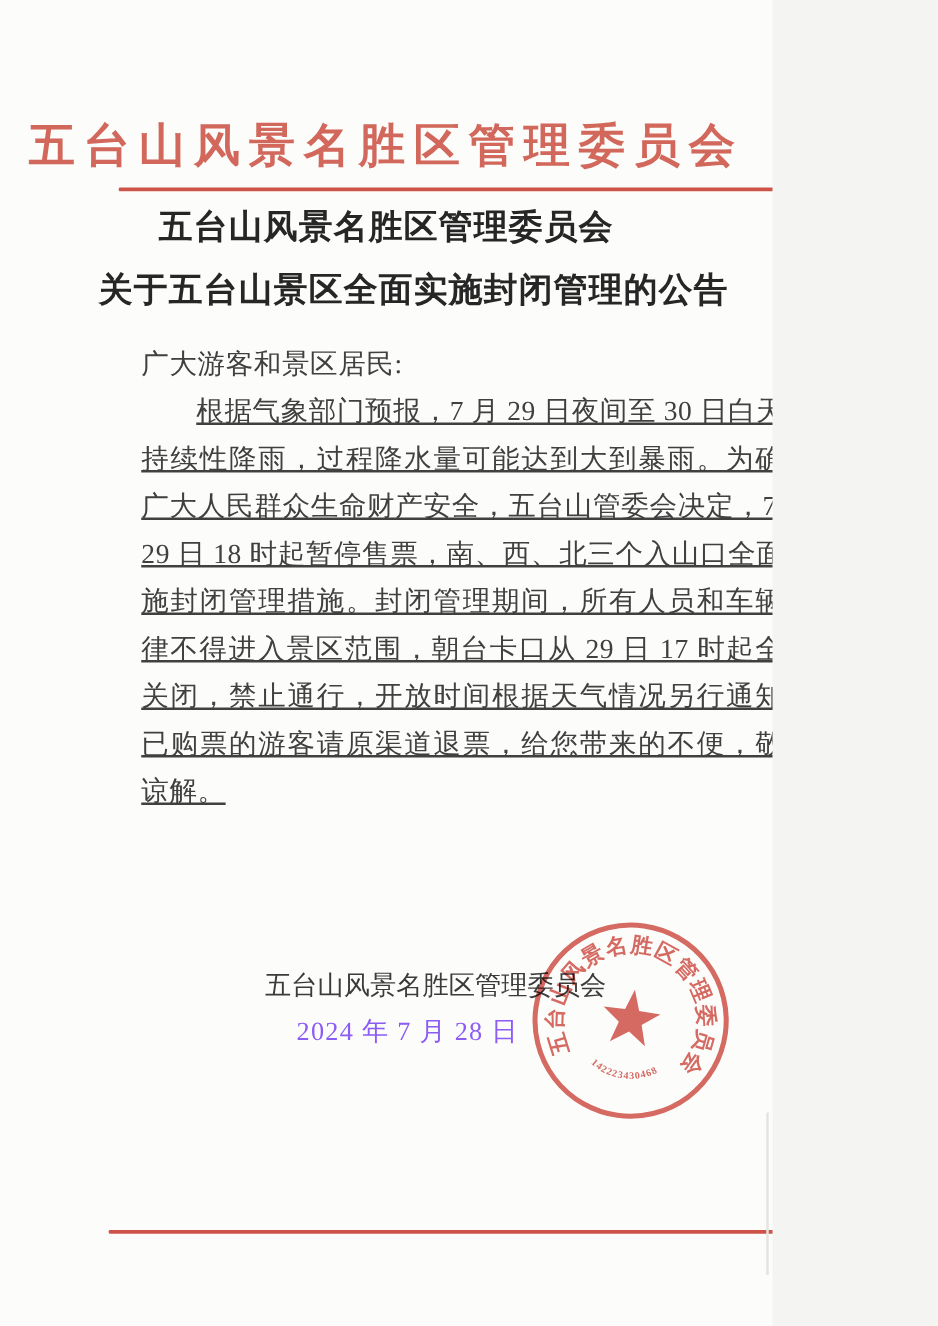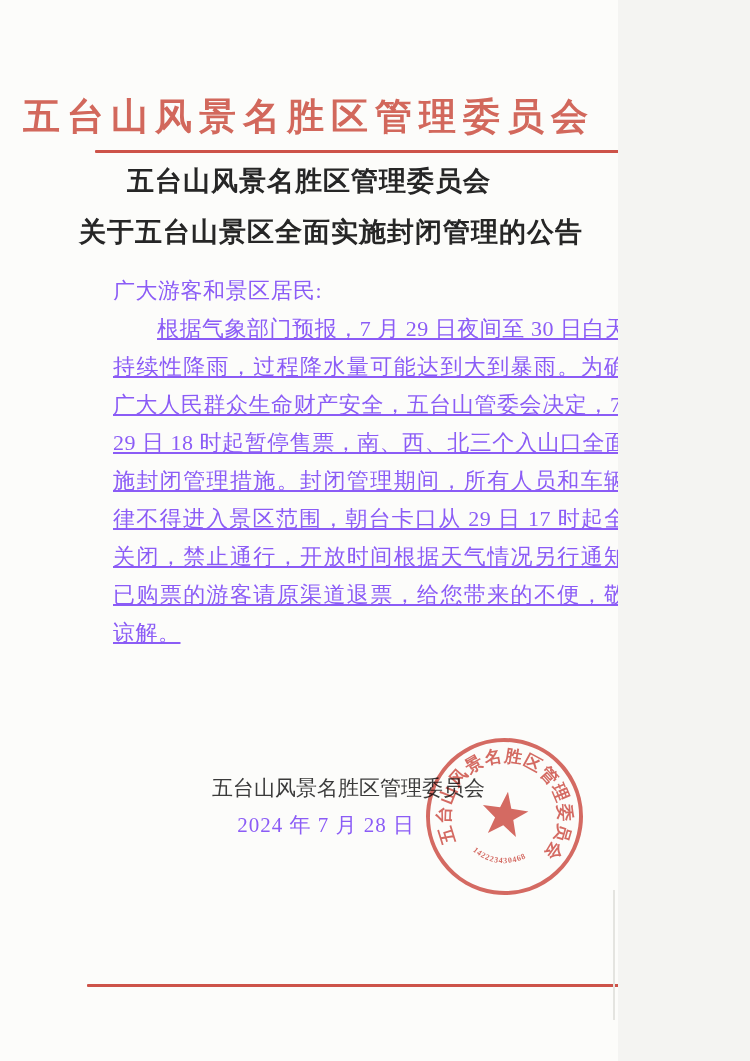--- a/index.html
+++ b/index.html
@@ -51,21 +51,21 @@
     white-space: nowrap;
   }
   .doc-title-1 { top: 163px; }
   .doc-title-2 { top: 214px; padding-left: 44px; }
   .doc-body {
     position: absolute;
     top: 272px; left: 113px;
     width: 537px;
     font-size: 22px;
     line-height: 38px;
-    color: #8b5cf6;
+    color: #404040;
     text-align: justify;
     letter-spacing: 0.5px;
   }
   .doc-body p { margin: 0; }
   .doc-body p.indent { text-indent: 2em; text-decoration: underline; }
   .signature-name {
     position: absolute;
     top: 774px; right: 133px;
     font-size: 21px;
     color: #3b3b3b;

